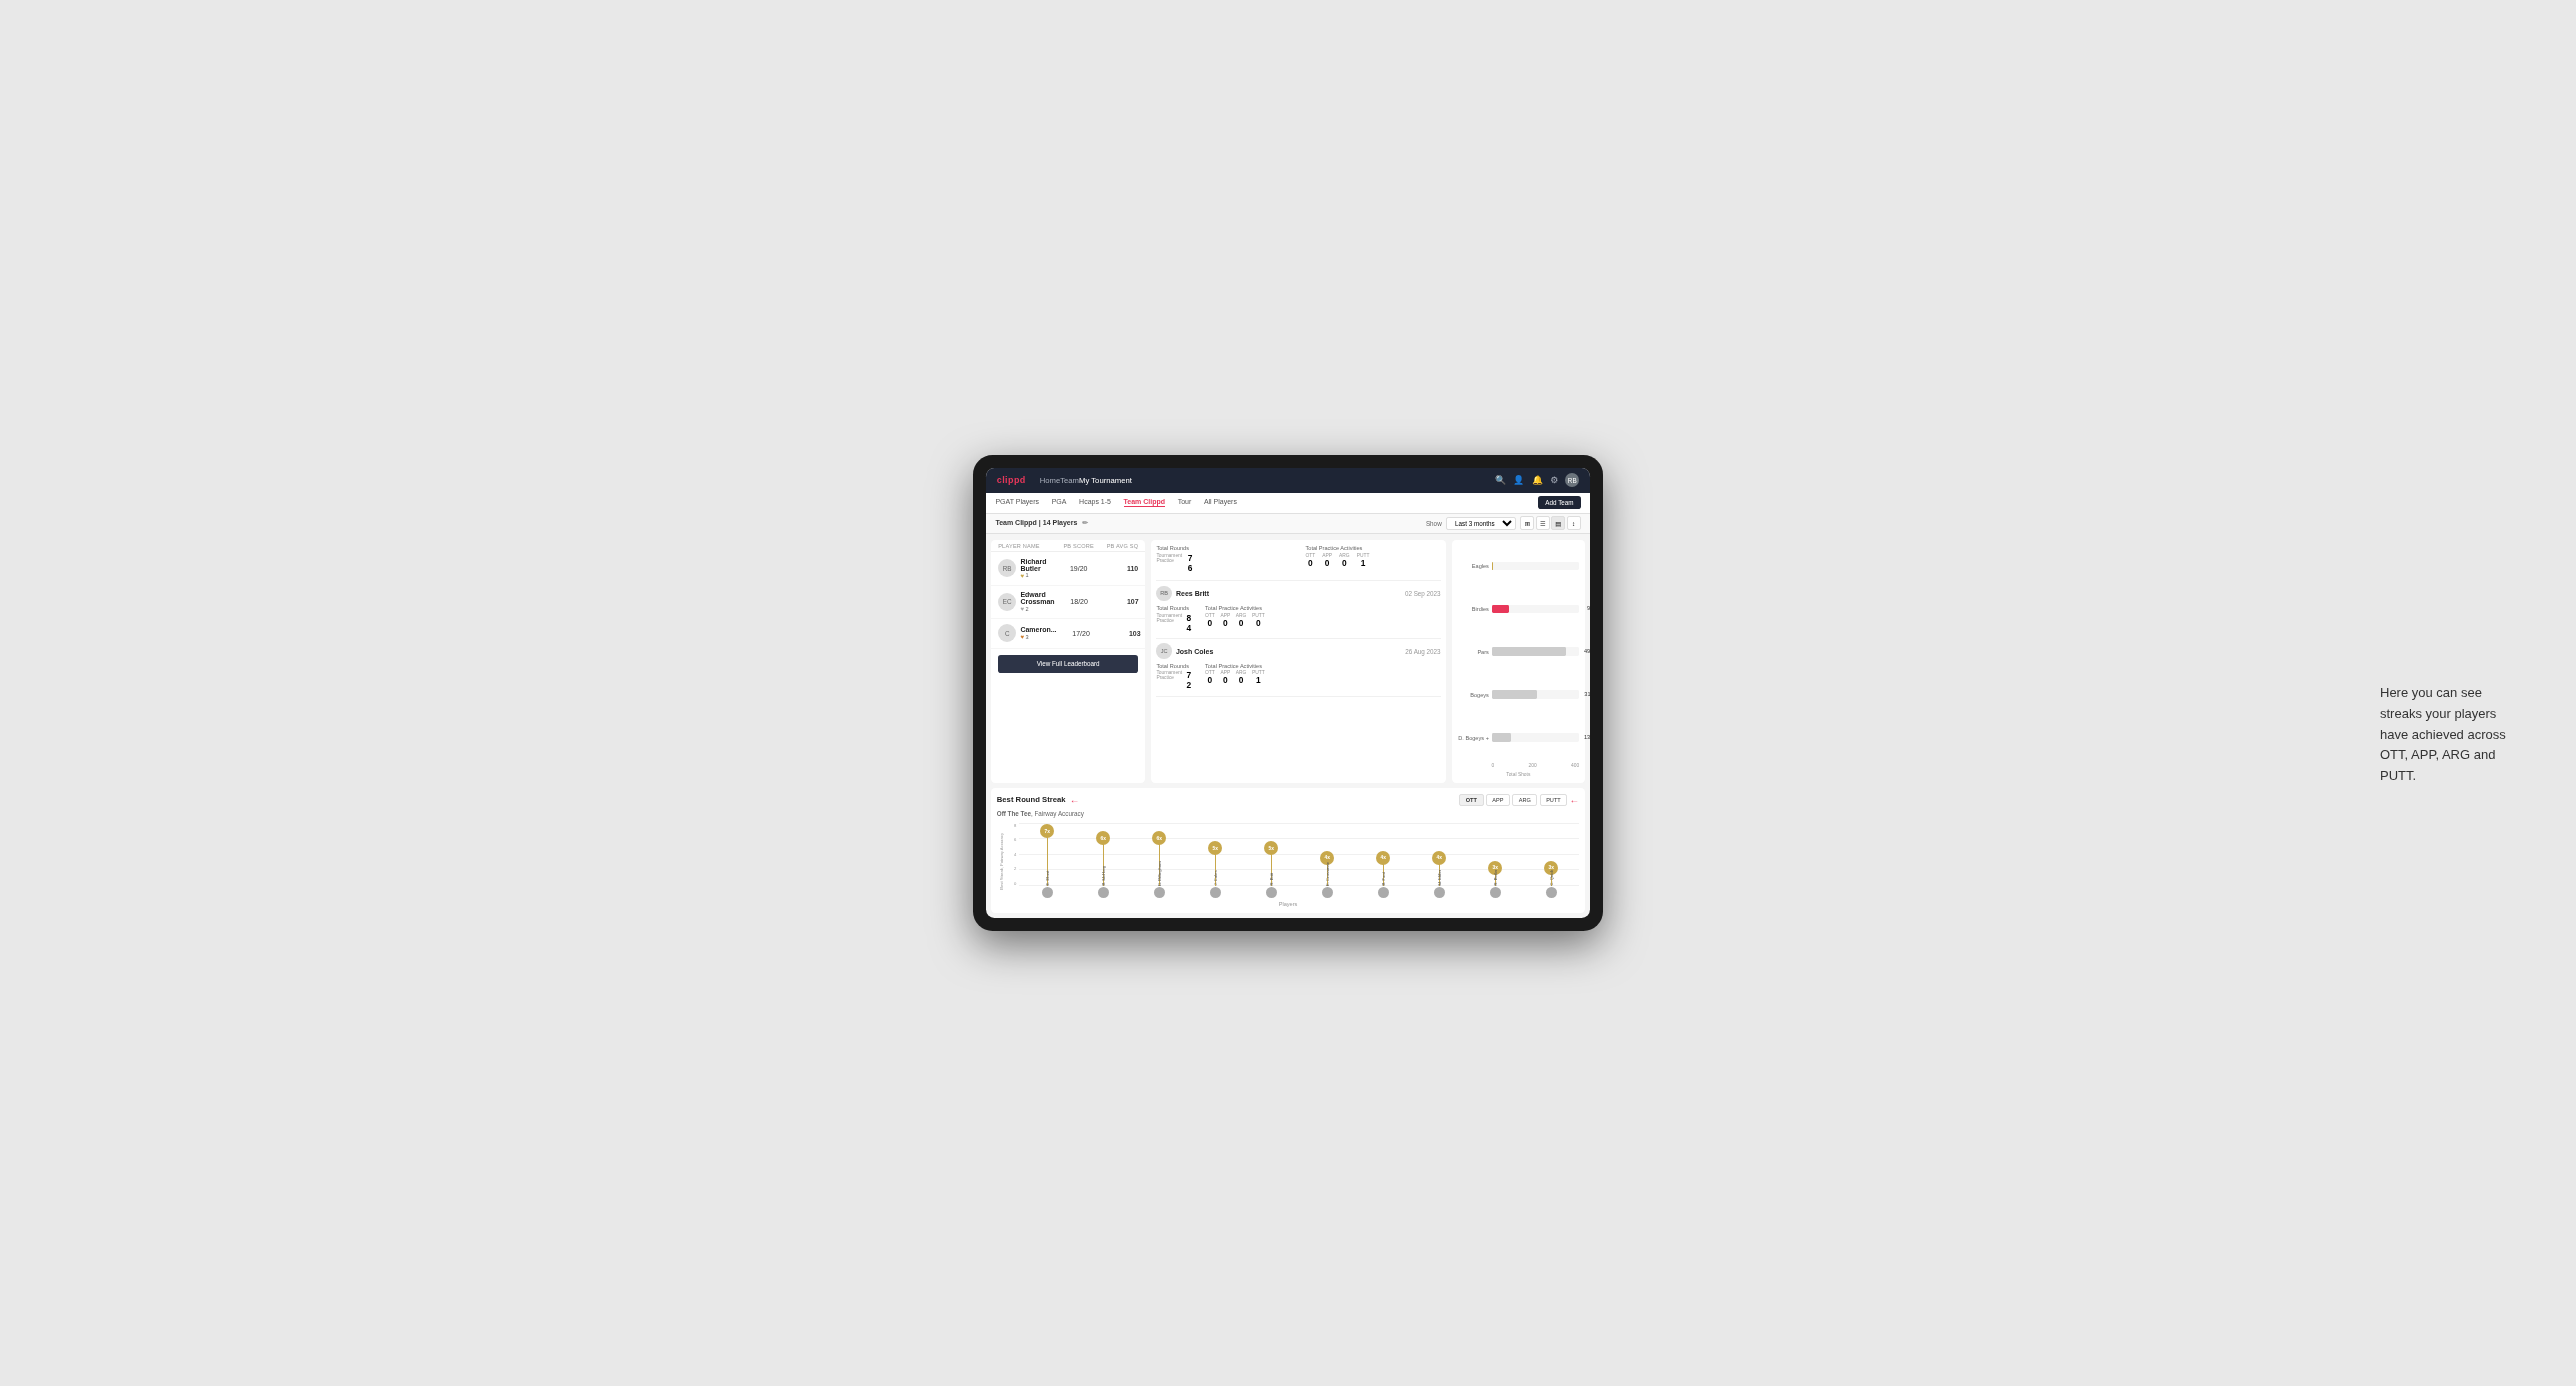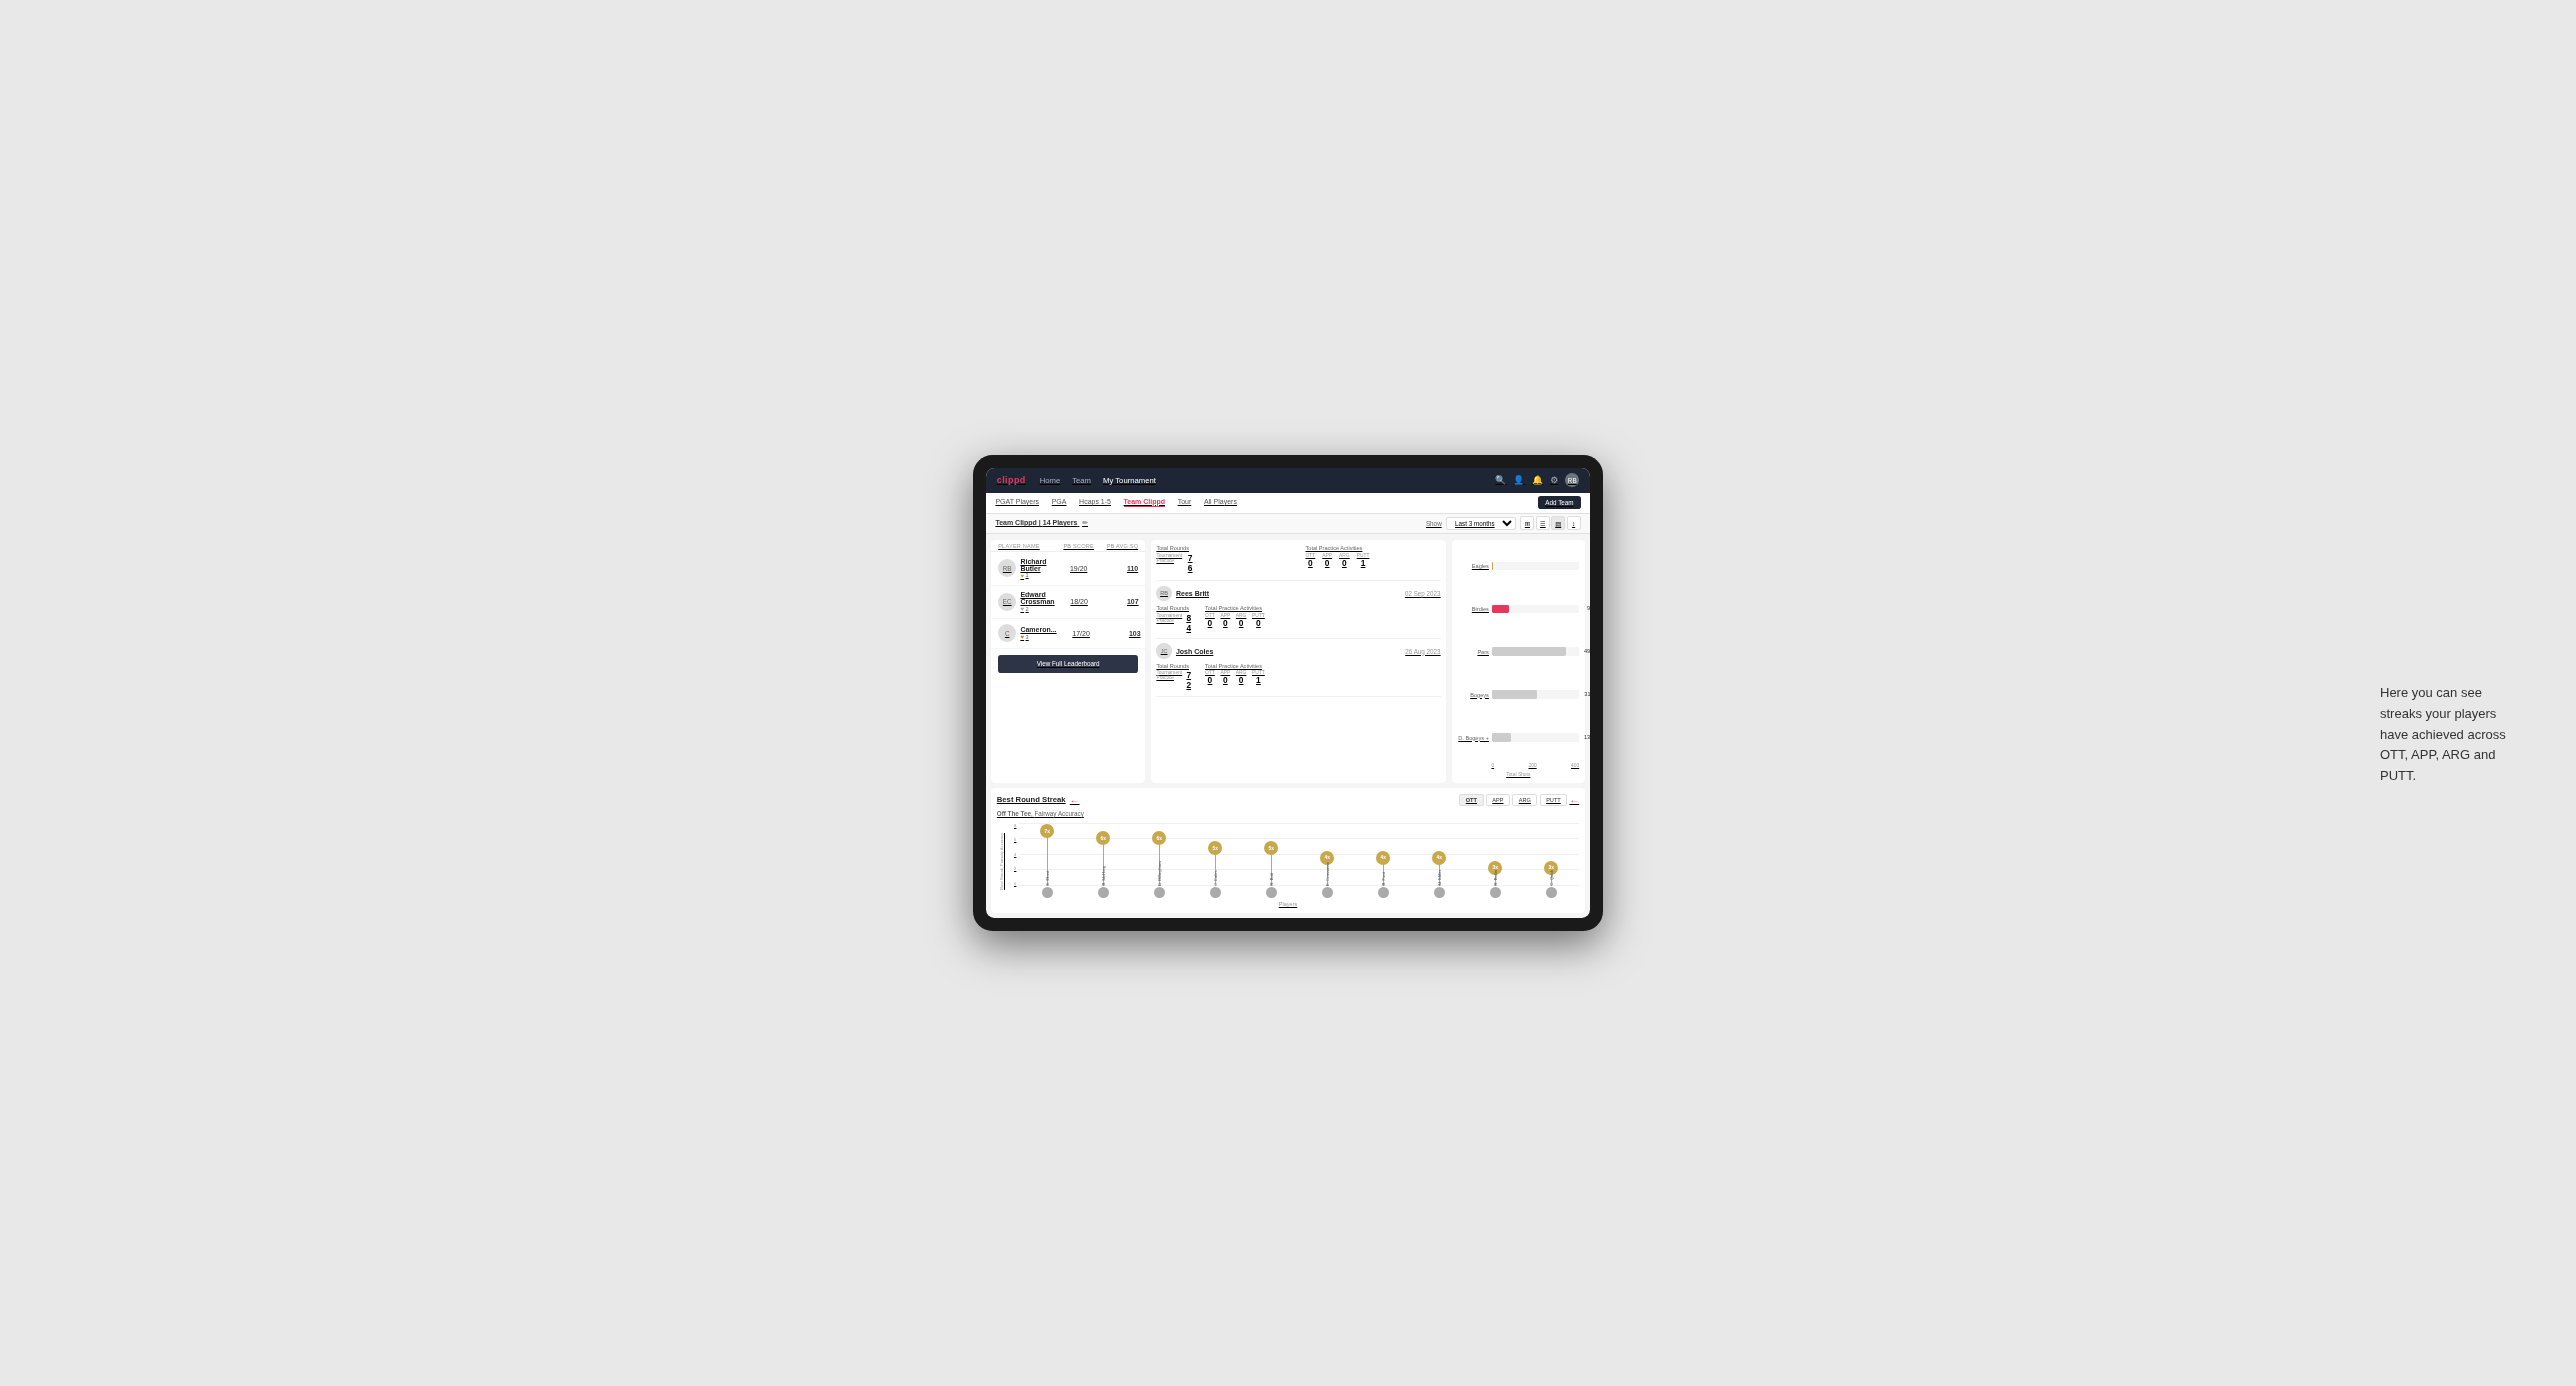--- a/index.html
+++ b/index.html
@@ -21,41 +21,40 @@
       position: relative;
     }
     .tablet-screen {
       width: 100%;
       height: 100%;
       background: #f5f5f5;
       border-radius: 8.4px;
       overflow: hidden;
       display: flex;
       flex-direction: column;
-      text-decoration: underline;
     }
     
     .nav-bar {
       background: #1e2535;
       height: 25px;
       display: flex;
       align-items: center;
       padding: 0 11.2px;
       gap: 14px;
       flex-shrink: 0;
     }
     .nav-logo {
       color: #e8375a;
       font-weight: 700;
       font-size: 9px;
       letter-spacing: 0.4px;
     }
     .nav-links {
       display: flex;
-      gap: 12px;
+      gap: 0;
       align-items: center;
     }
     .nav-link {
       color: #aab0bc;
       font-size: 7.7px;
       cursor: pointer;
     }
     .nav-link.active {
       color: #ffffff;
     }

